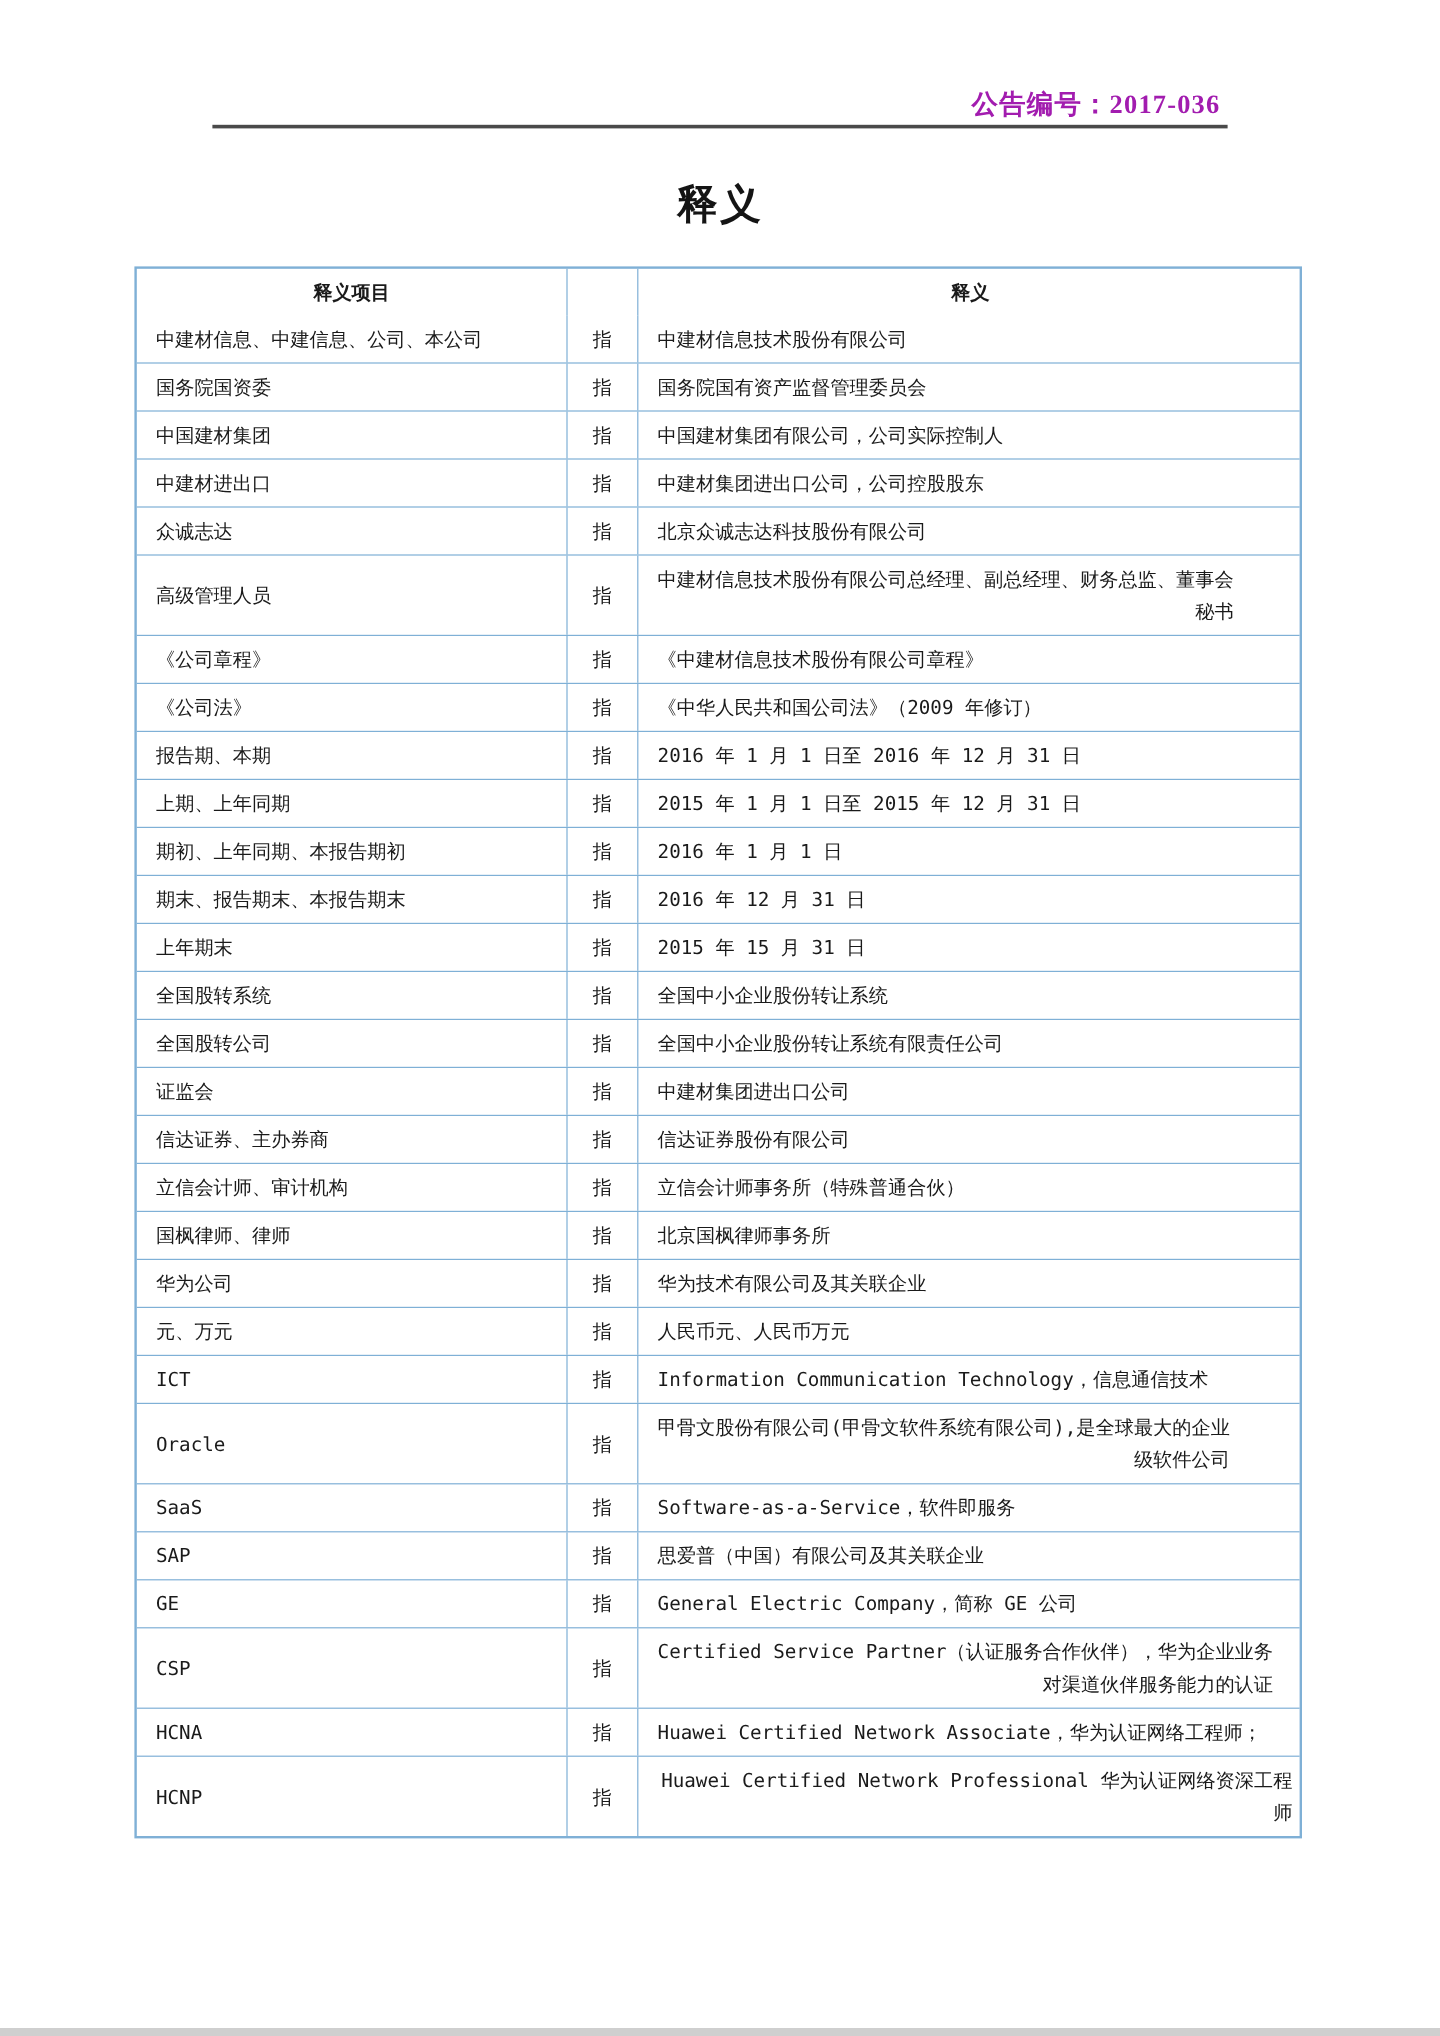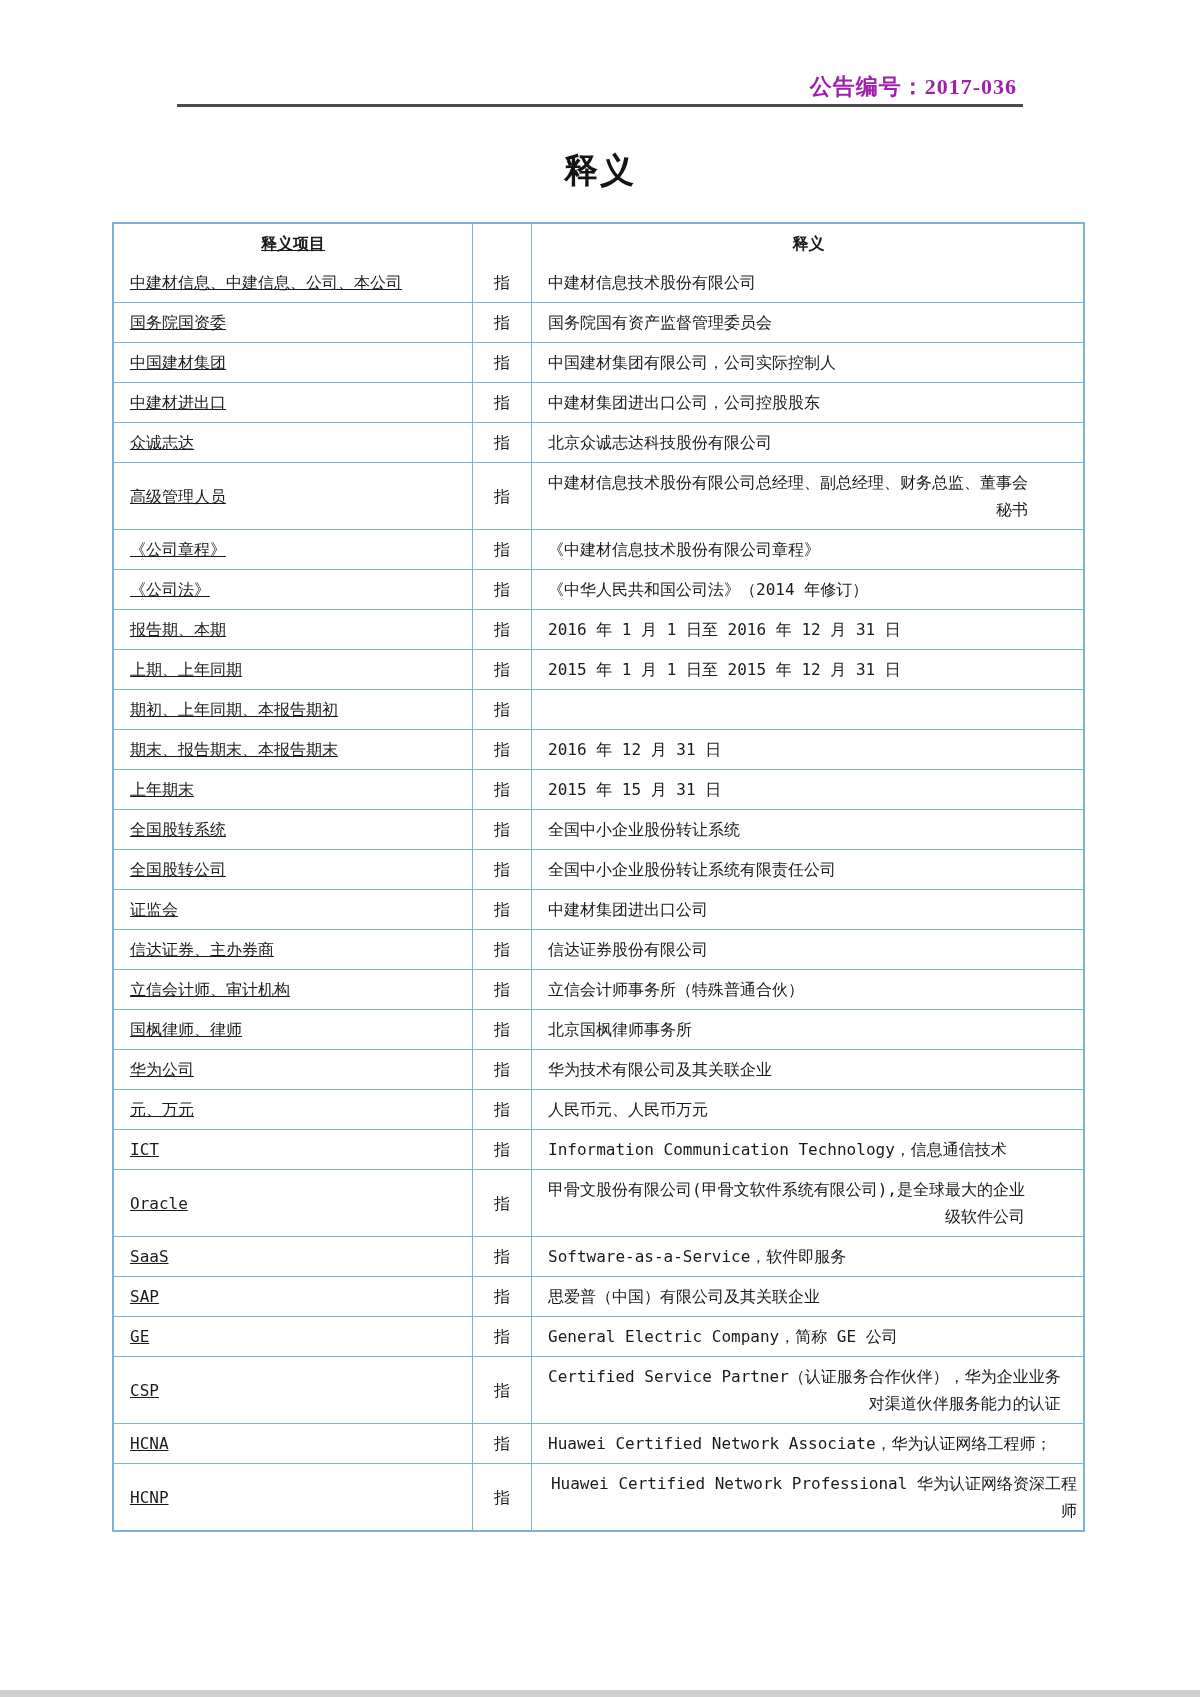--- a/index.html
+++ b/index.html
@@ -49,21 +49,20 @@
   .row + .row{border-top:1.5px solid #7fb0d6;}
   .c{
     display:flex;align-items:center;
     box-sizing:border-box;
     padding:6px 8px;
   }
   .c-term{
     width:358px;
     padding-left:16px;
     text-align:left;
-    text-decoration:underline;
   }
   .c-zhi{
     width:60px;
     justify-content:center;
     border-left:1.5px solid #7fb0d6;
     border-right:1.5px solid #7fb0d6;
   }
   .c-def{
     flex:1;
     padding-left:16px;
@@ -132,38 +131,39 @@
 
   <div class="row">
     <div class="c c-term">《公司章程》</div>
     <div class="c c-zhi">指</div>
     <div class="c c-def">《中建材信息技术股份有限公司章程》</div>
   </div>
 
   <div class="row">
     <div class="c c-term">《公司法》</div>
     <div class="c c-zhi">指</div>
-    <div class="c c-def">《中华人民共和国公司法》（2014 年修订）</div>
+    <div class="c c-def">《中华人民共和国公司法》（2009 年修订）</div>
   </div>
 
   <div class="row">
     <div class="c c-term">报告期、本期</div>
     <div class="c c-zhi">指</div>
     <div class="c c-def">2016 年 1 月 1 日至 2016 年 12 月 31 日</div>
   </div>
 
   <div class="row">
     <div class="c c-term">上期、上年同期</div>
     <div class="c c-zhi">指</div>
     <div class="c c-def">2015 年 1 月 1 日至 2015 年 12 月 31 日</div>
   </div>
 
   <div class="row">
     <div class="c c-term">期初、上年同期、本报告期初</div>
     <div class="c c-zhi">指</div>
+    <div class="c c-def">2016 年 1 月 1 日</div>
   </div>
 
   <div class="row">
     <div class="c c-term">期末、报告期末、本报告期末</div>
     <div class="c c-zhi">指</div>
     <div class="c c-def">2016 年 12 月 31 日</div>
   </div>
 
   <div class="row">
     <div class="c c-term">上年期末</div>

